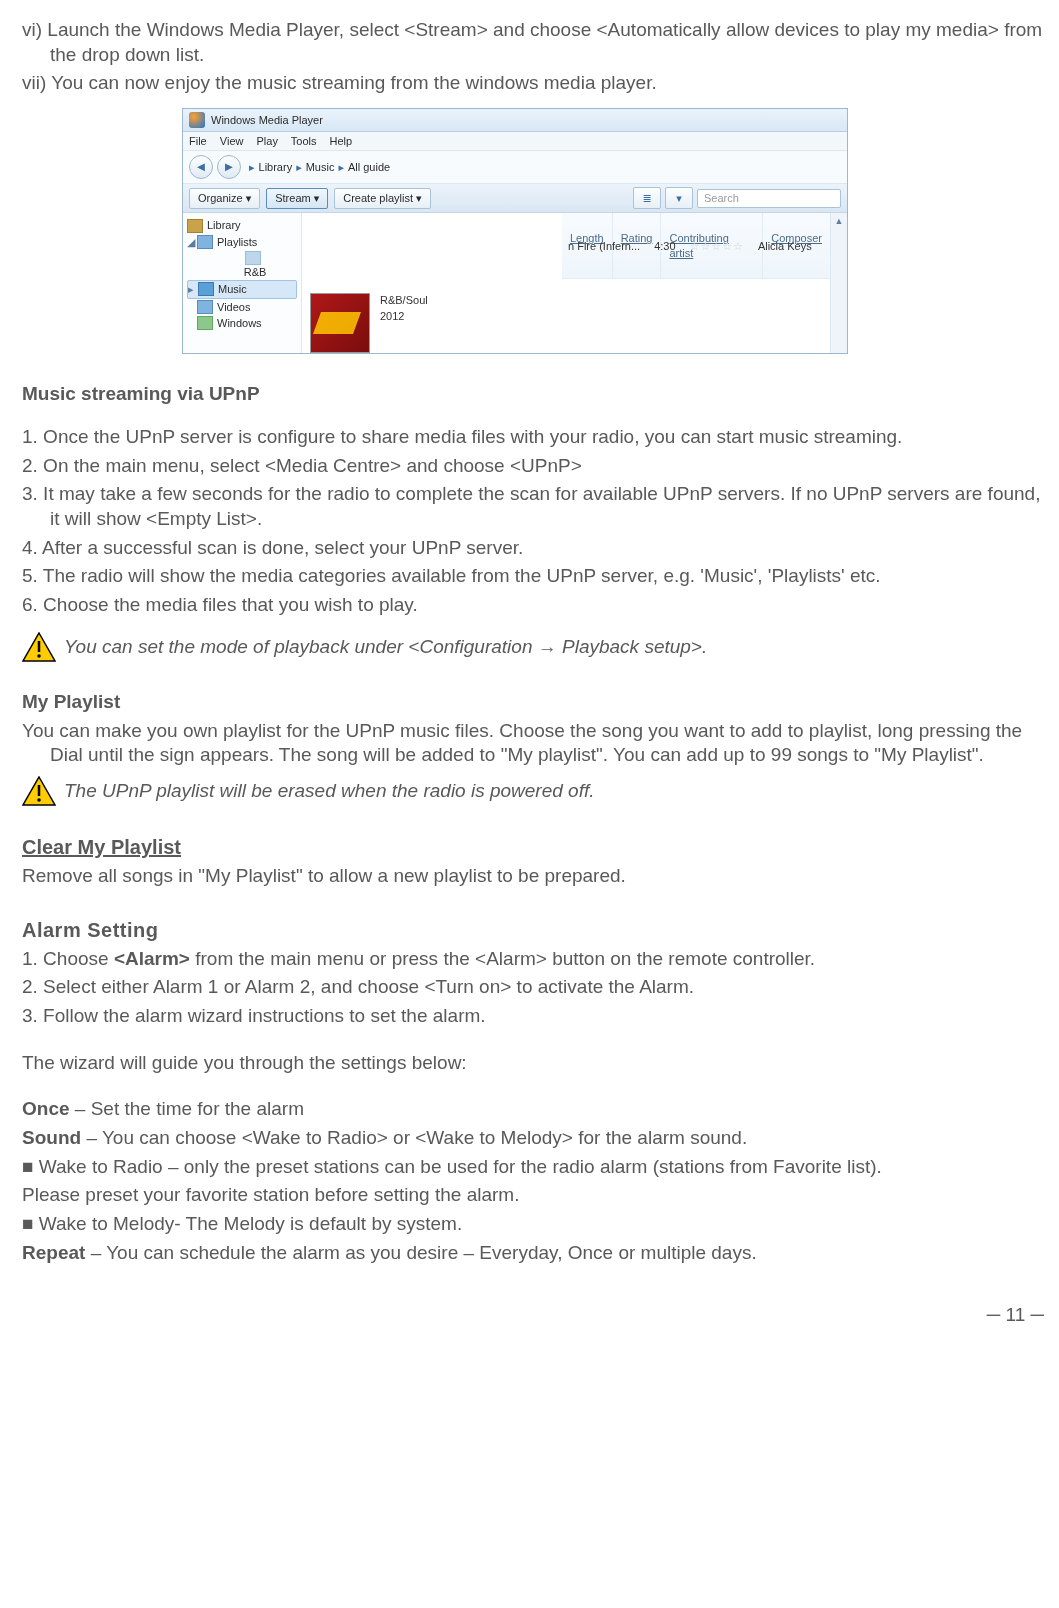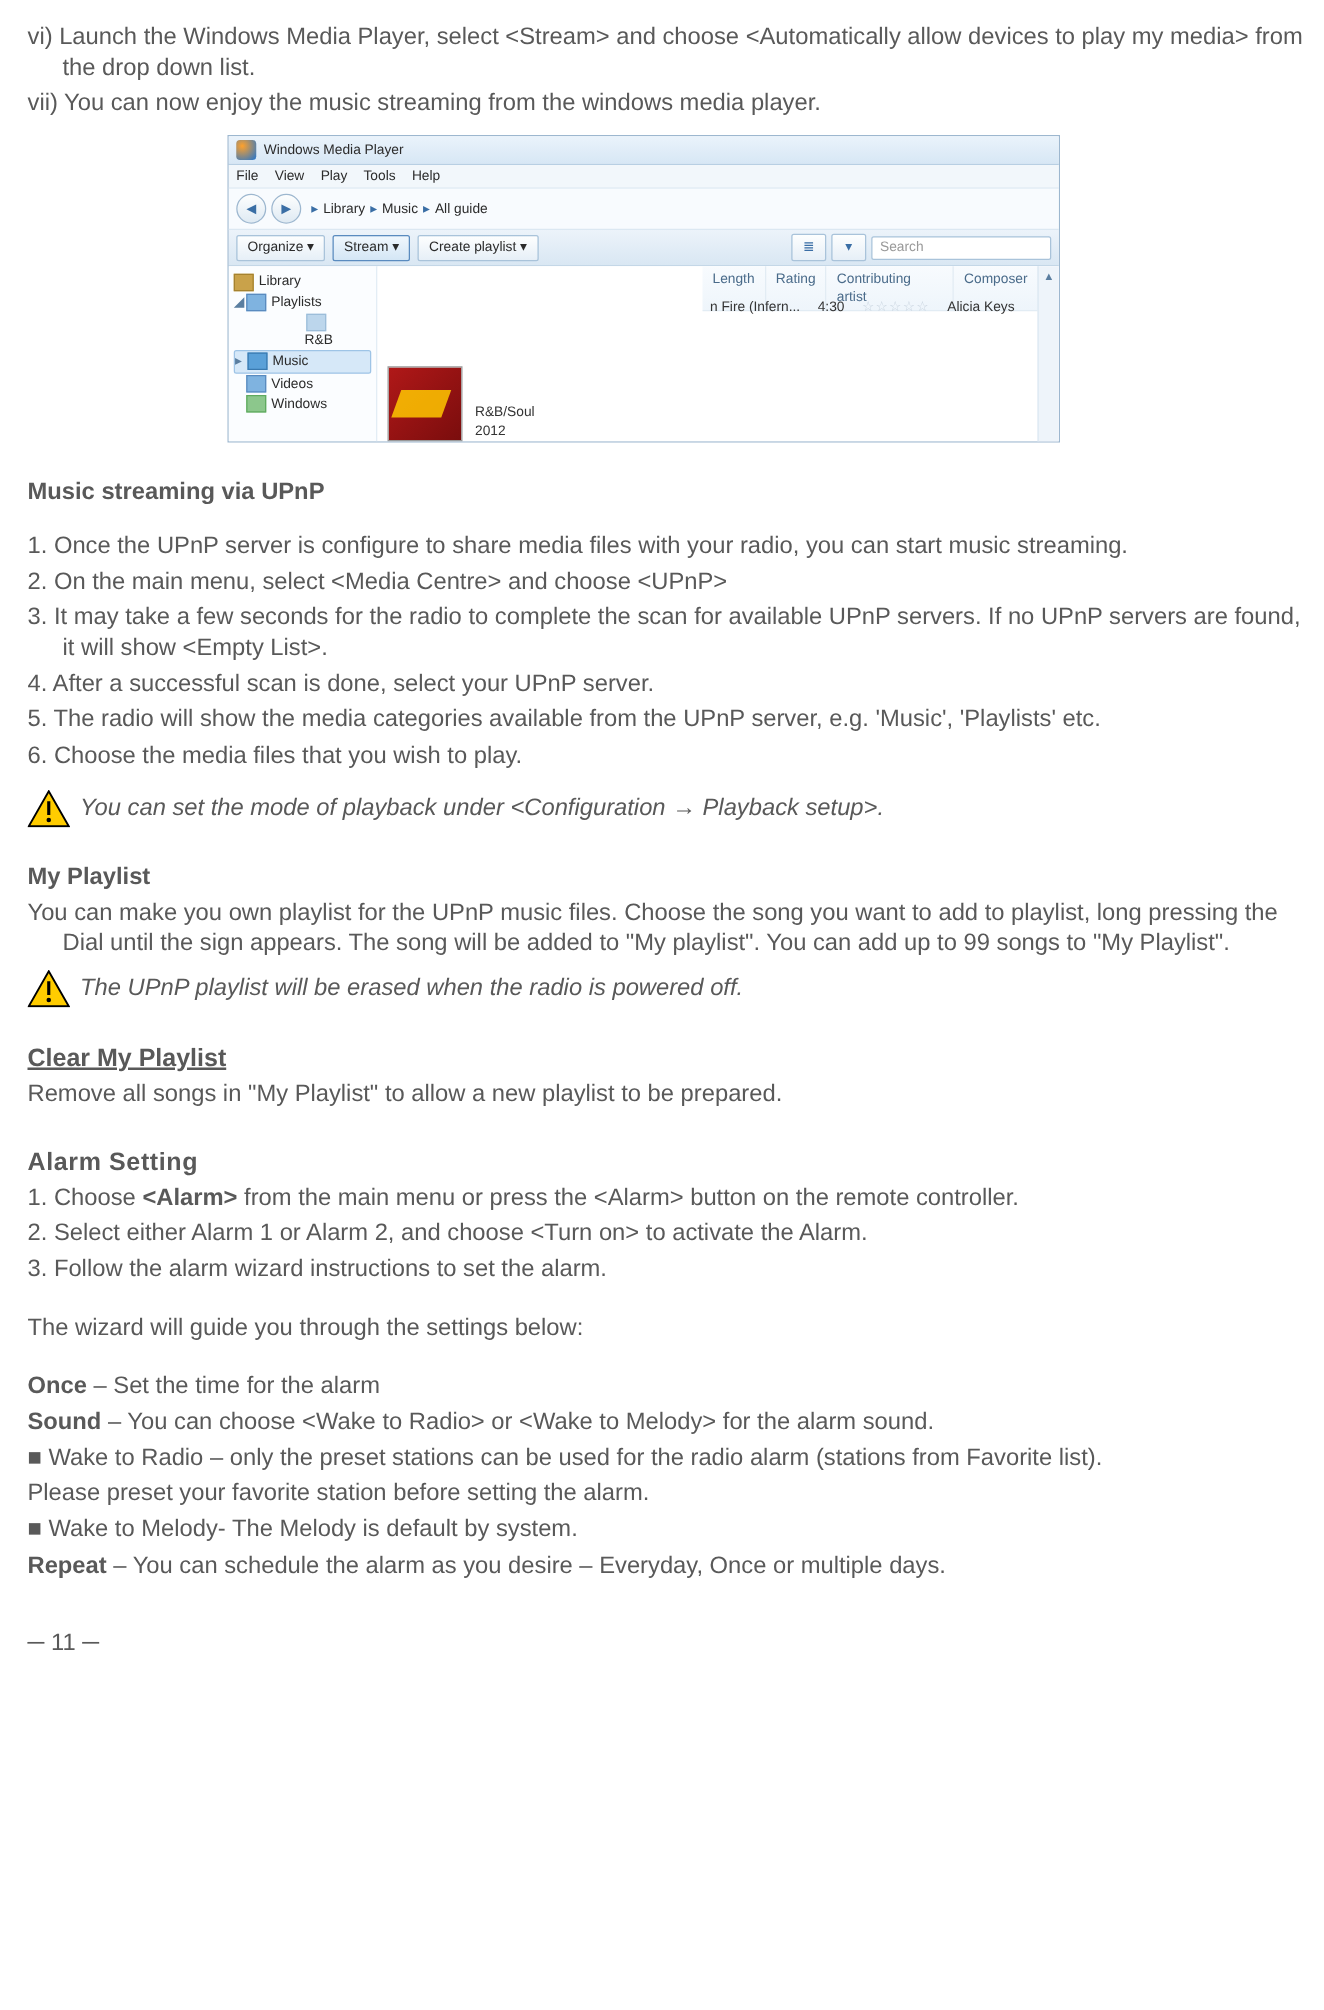--- a/index.html
+++ b/index.html
@@ -17,21 +17,21 @@
   .heading { font-weight: bold; margin-top: 28px; margin-bottom: 18px; }
   .heading-tight { font-weight: bold; margin-top: 28px; margin-bottom: 4px; }
   .warning-row { display: flex; align-items: center; margin: 14px 0; }
   .warning-row .txt { font-style: italic; margin-left: 8px; }
   .warning-icon {
     width: 34px; height: 30px; flex-shrink: 0;
   }
   .ol-item { margin: 0 0 4px 0; padding-left: 28px; text-indent: -28px; }
   .bullet-item { margin: 0 0 4px 0; padding-left: 28px; text-indent: -28px; }
   .bullet-item::before { content: ""; }
-  .page-num { text-align: left; margin-top: 38px; }
+  .page-num { text-align: right; margin-top: 38px; }
   .screenshot-wrap { margin: 12px 0 8px 160px; }
 
   
   .wmp {
     width: 664px; border: 1px solid #9db7cf; font-size: 11px; color: #2b2b2b;
     font-family: "Segoe UI", Tahoma, sans-serif; background: #fff;
   }
   .wmp-titlebar {
     background: linear-gradient(#eaf3fb,#d7e7f5);
     display: flex; align-items: center; padding: 3px 6px; border-bottom: 1px solid #b8cfe3;
@@ -79,32 +79,32 @@
   .wmp-side .row{display:flex;align-items:center;padding:1px 0;}
   .wmp-side .row .ic{
     width:14px;height:12px;margin-right:4px;display:inline-block;
   }
   .wmp-side .row.sel{background:#d6e8f8;border:1px solid #9ec4e6;border-radius:2px;}
   .wmp-content{flex:1;position:relative;background:#fff;}
   .wmp-cols{
     display:flex;border-bottom:1px solid #e2ecf4;font-size:11px;color:#4a6b8a;
     background:linear-gradient(#f8fbfe,#eef5fb);
   }
-  .wmp-cols span{padding:3px 8px;border-right:1px solid #e2ecf4;}
+  .wmp-cols span{padding:18px 8px;border-right:1px solid #e2ecf4;text-decoration:underline;}
   .wmp-dropdown{
     position:absolute;left:0;top:0;width:260px;background:#fff;border:1px solid #9db7cf;
     box-shadow:2px 2px 6px rgba(0,0,0,.2);font-size:11px;z-index:5;
   }
   .wmp-dropdown .dd{padding:4px 8px 4px 26px;position:relative;}
   .wmp-dropdown .dd .chk{
     position:absolute;left:6px;top:4px;color:#2b6fb0;font-weight:bold;
   }
   .wmp-dropdown .sep{border-top:1px solid #dce8f2;margin:2px 4px;}
   .wmp-albumrow{
-    position:absolute;left:0;top:24px;right:0;display:flex;align-items:flex-end;padding:6px 8px;
+    position:absolute;left:0;top:24px;right:0;display:flex;align-items:flex-start;padding:6px 8px;
   }
   .wmp-albumrow .art{
     width:58px;height:58px;background:linear-gradient(135deg,#b01818,#7a0d0d);
     border:1px solid #999;position:relative;overflow:hidden;
   }
   .wmp-albumrow .art::after{
     content:"";position:absolute;left:6px;top:18px;width:40px;height:22px;
     background:rgba(255,200,0,.85);transform:skewX(-20deg);
   }
   .wmp-albumrow .meta{margin-left:10px;font-size:11px;color:#333;line-height:1.4;}

